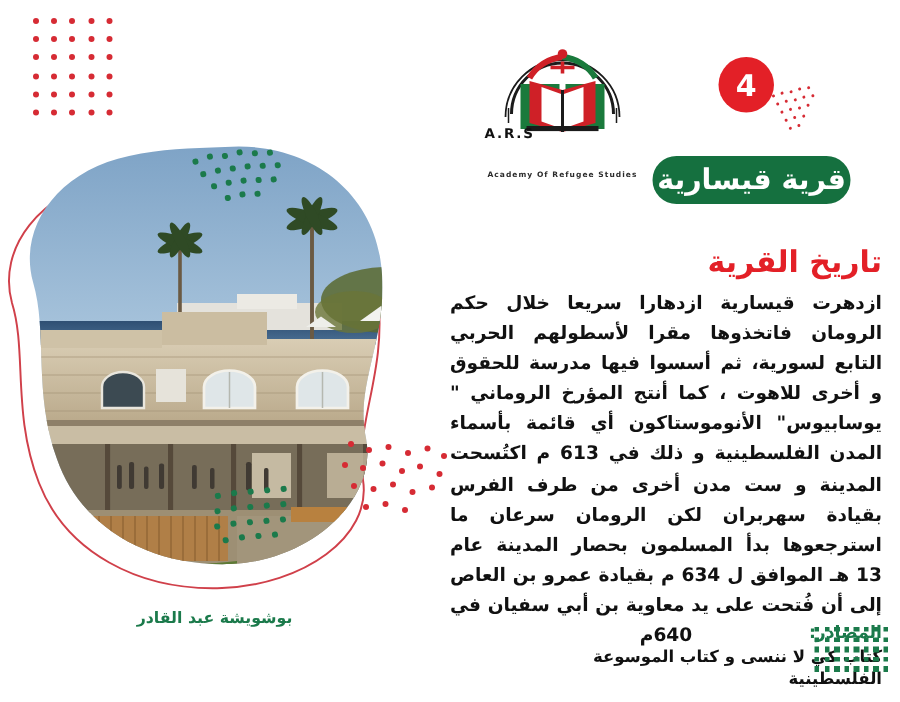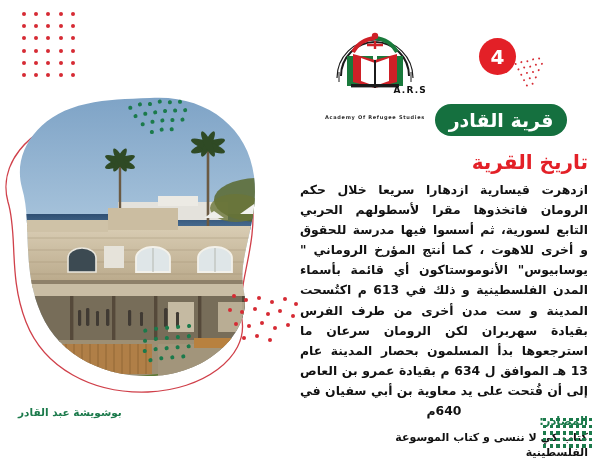--- a/index.html
+++ b/index.html
@@ -104,21 +104,21 @@
     direction:ltr;
   }
   #logo .logo-arabic{
     position:absolute;left:0;right:0;bottom:9px;
     text-align:center;font-size:8.5px;color:#1b1b1b;
     font-weight:bold;
     opacity:.92;
   }
   #logo .logo-ars{
     position:absolute;left:0;right:0;bottom:25px;
-    text-align:right;font-size:9px;color:#111;
+    text-align:left;font-size:9px;color:#111;
     font-weight:bold;letter-spacing:1.2px;direction:ltr;
   }
 
   
   #number-badge{
     position:absolute;left:479px;top:38px;
     width:37px;height:37px;border-radius:50%;
     background:#e32027;
     color:#ffffff;
     display:flex;align-items:center;justify-content:center;
@@ -145,21 +145,21 @@
 
   
   #history-section{
     position:absolute;right:12px;top:146px;
     width:288px;
     text-align:right;
   }
   #history-heading{
     color:#e32027;
     font-size:20px;font-weight:bold;
-    margin:4px 0 6px 0;
+    margin:16px 0 6px 0;
     line-height:1.2;
   }
   #history-body{
     color:#111111;
     font-size:12.4px;
     font-weight:bold;
     line-height:1.62;
     margin:0;
     text-align:justify;
     text-align-last:center;
@@ -171,21 +171,21 @@
   }
   #sources-label{
     color:#1b7a4b;font-size:11.5px;font-weight:bold;margin:0 0 2px 0;
   }
   #sources-text{
     color:#111111;font-size:11px;font-weight:bold;margin:0;line-height:1.4;
   }
 
   
   #author-section{
-    position:absolute;left:18px;top:406px;width:250px;text-align:left;
+    position:absolute;left:18px;top:406px;width:250px;text-align:center;
   }
   #author-name{
     color:#1b7a4b;font-size:10.5px;font-weight:bold;margin:0 0 3px 0;
   }
   #author-note{
     color:#111111;font-size:10.5px;font-weight:bold;margin:0;line-height:1.45;
   }
 </style>
 </head>
 <body>
@@ -484,21 +484,21 @@
       <i style="left:14px;top:13px"></i>
     <i style="left:20px;top:13px"></i>
     <i style="left:3px;top:18px"></i>
       <i style="left:9px;top:18px"></i>
       <i style="left:15px;top:19px"></i>
     <i style="left:4px;top:24px"></i>
       <i style="left:10px;top:24px"></i>
   </div>
 
   <div id="village-title-pill">
-    <span>قرية القادر</span>
+    <span>قرية قيسارية</span>
   </div>
 
   <div id="history-section">
     <h2 id="history-heading">تاريخ القرية</h2>
     <p id="history-body">ازدهرت قيسارية ازدهارا سريعا خلال حكم الرومان فاتخذوها مقرا لأسطولهم الحربي التابع لسورية، ثم أسسوا فيها مدرسة للحقوق و أخرى للاهوت ، كما أنتج المؤرخ الروماني " يوسابيوس" الأنوموستاكون أي قائمة بأسماء المدن الفلسطينية و ذلك في 613 م اكتُسحت المدينة و ست مدن أخرى من طرف الفرس بقيادة سهربران لكن الرومان سرعان ما استرجعوها بدأ المسلمون بحصار المدينة عام 13 هـ الموافق ل 634 م بقيادة عمرو بن العاص إلى أن فُتحت على يد معاوية بن أبي سفيان في 640م</p>
   </div>
 
   <div id="sources-section">
     <p id="sources-label">المصادر:</p>
     <p id="sources-text">كتاب كي لا ننسى و كتاب الموسوعة الفلسطينية</p>

